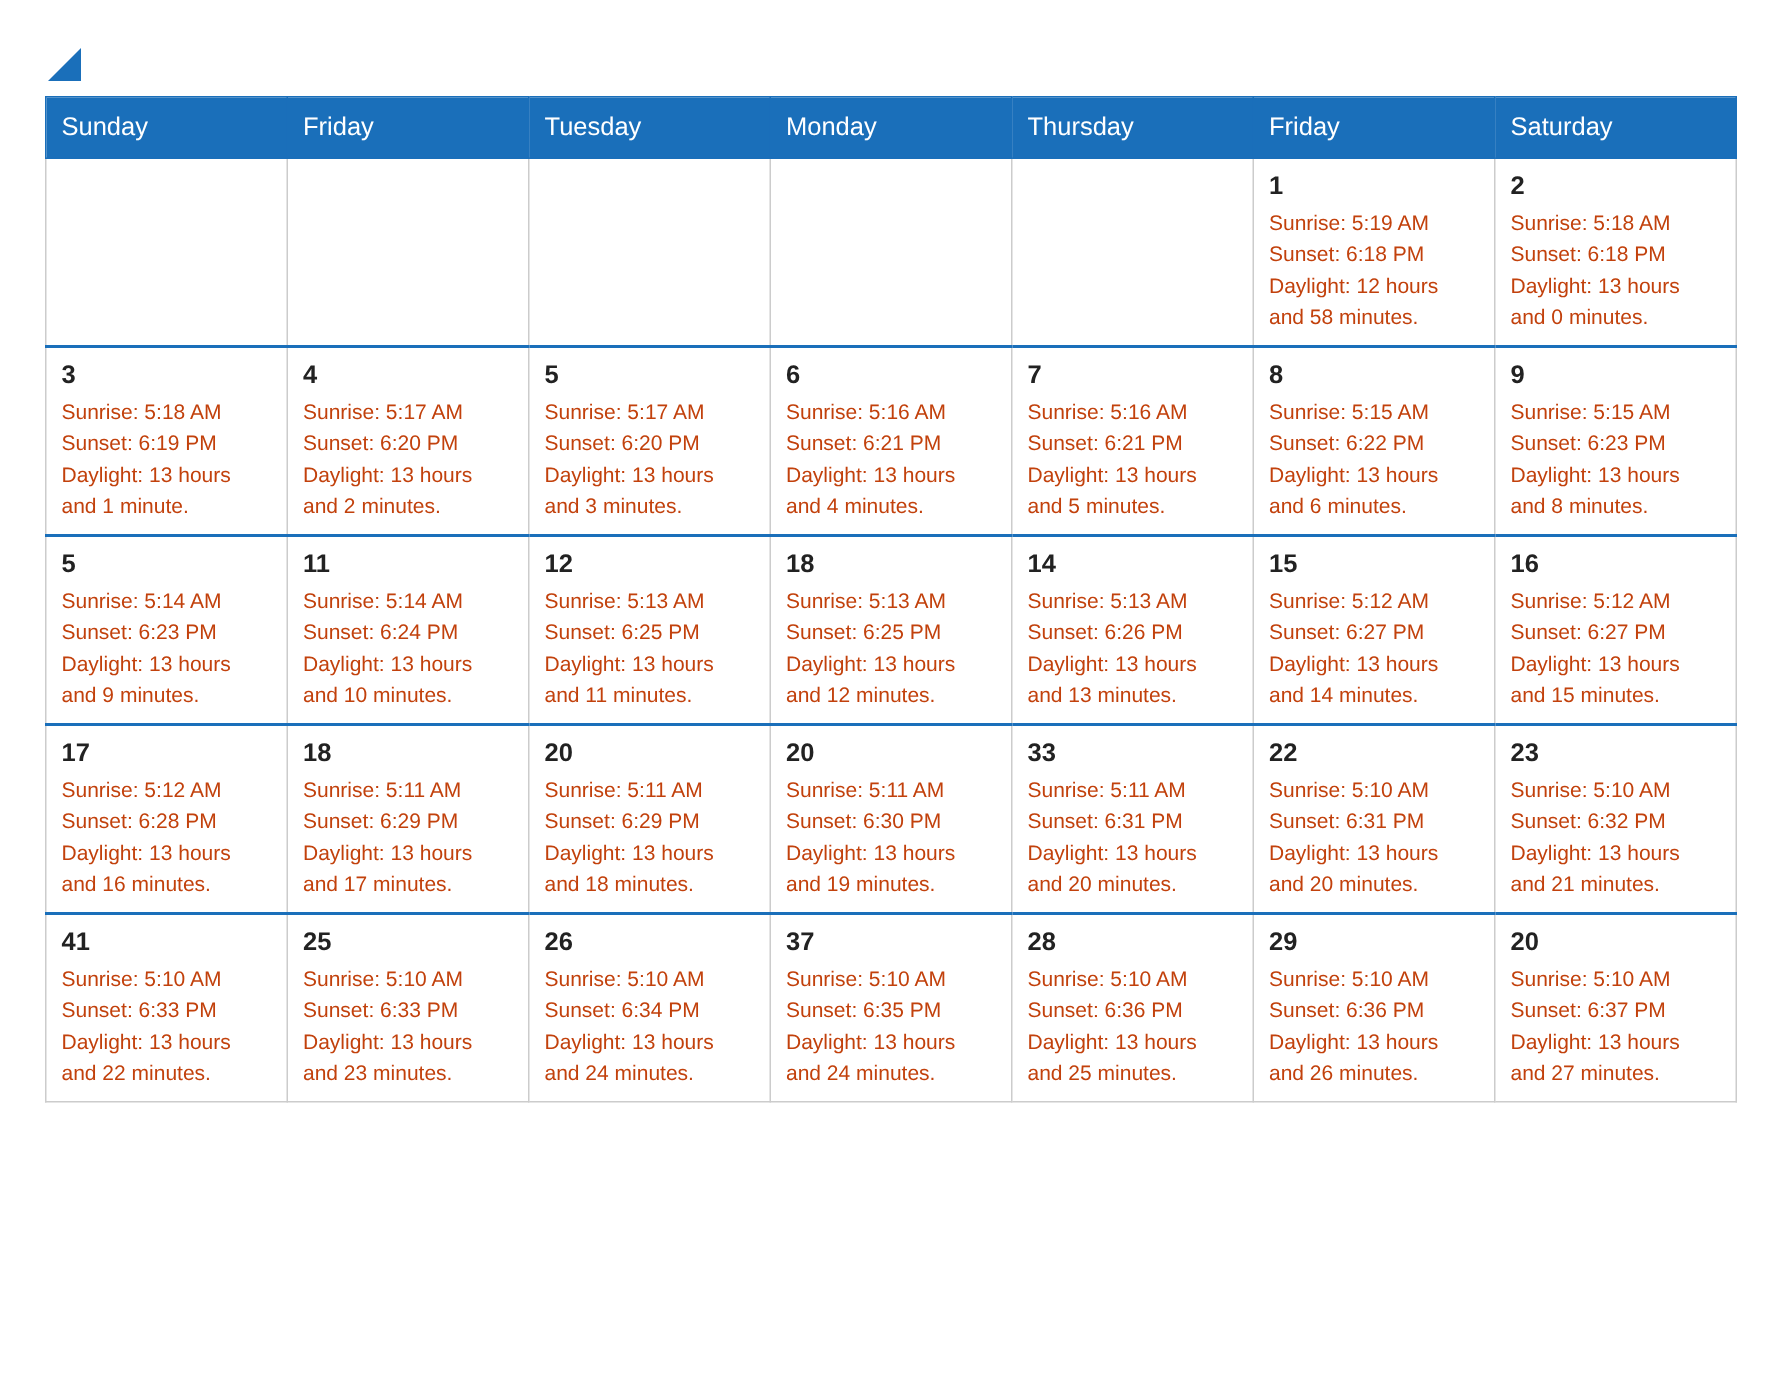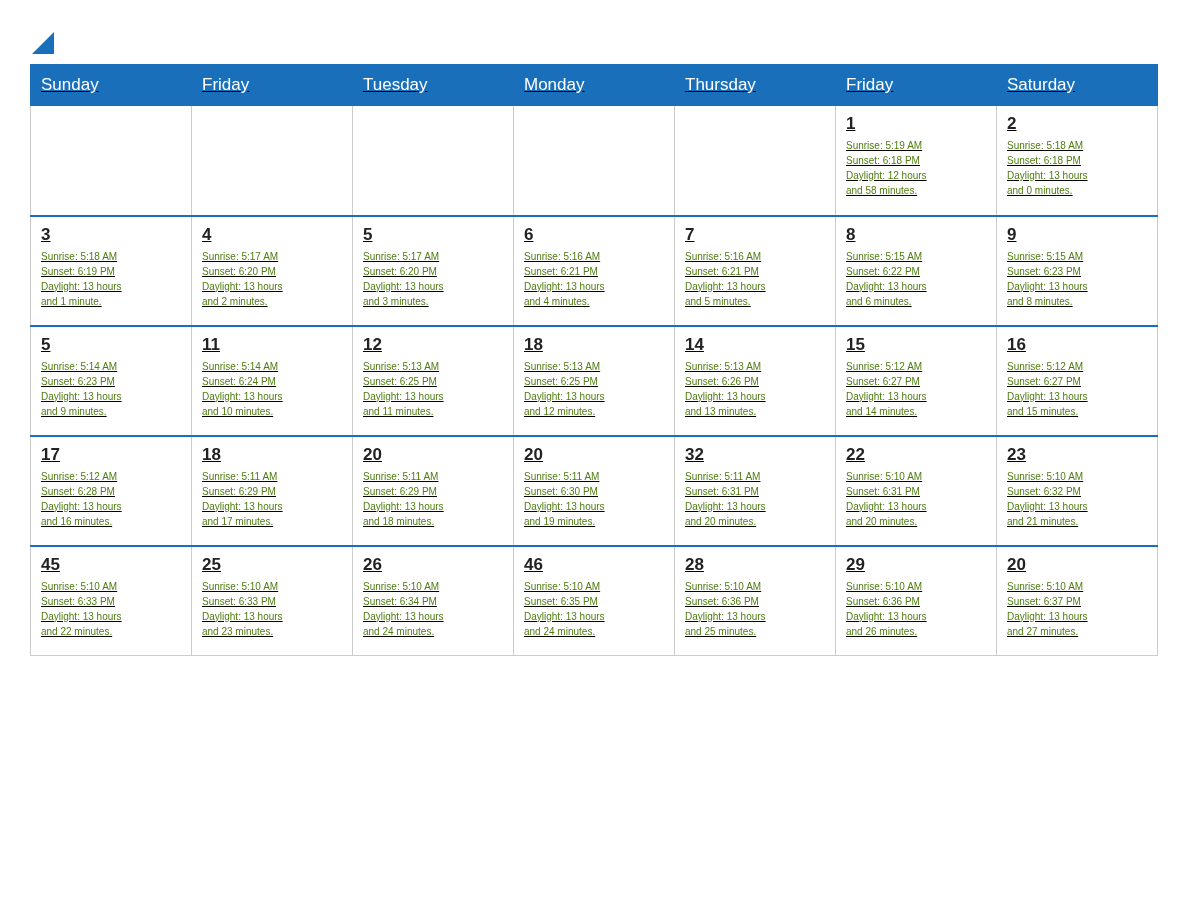--- a/index.html
+++ b/index.html
@@ -45,21 +45,20 @@
     }
     .location-title {
       font-size: 22px;
       color: #444;
       margin-top: 4px;
     }
     .calendar {
       width: 100%;
       border-collapse: collapse;
       margin-top: 10px;
-      text-decoration: underline;
     }
     .calendar th {
       background-color: #1a6fba;
       color: #fff;
       font-size: 17px;
       font-weight: normal;
       padding: 10px 10px;
       text-align: left;
       border: 1px solid #1a6fba;
     }
@@ -72,22 +71,22 @@
       height: 110px;
     }
     .day-num {
       font-size: 17px;
       font-weight: bold;
       color: #222;
       display: block;
       margin-bottom: 4px;
     }
     .day-info {
-      font-size: 10px;
-      color: #4d7c0f;
+      font-size: 14px;
+      color: #c2410c;
       line-height: 1.5;
     }
     .empty-cell {
       background: #fff;
     }
     .row-border td {
       border-top: 2px solid #1a6fba;
     }
   </style>
 </head>
@@ -268,21 +267,21 @@
 and 18 minutes.</div>
         </td>
         <td>
           <span class="day-num">20</span>
           <div class="day-info" style="white-space: pre-line;">Sunrise: 5:11 AM
 Sunset: 6:30 PM
 Daylight: 13 hours
 and 19 minutes.</div>
         </td>
         <td>
-          <span class="day-num">32</span>
+          <span class="day-num">33</span>
           <div class="day-info" style="white-space: pre-line;">Sunrise: 5:11 AM
 Sunset: 6:31 PM
 Daylight: 13 hours
 and 20 minutes.</div>
         </td>
         <td>
           <span class="day-num">22</span>
           <div class="day-info" style="white-space: pre-line;">Sunrise: 5:10 AM
 Sunset: 6:31 PM
 Daylight: 13 hours
@@ -291,42 +290,42 @@
         <td>
           <span class="day-num">23</span>
           <div class="day-info" style="white-space: pre-line;">Sunrise: 5:10 AM
 Sunset: 6:32 PM
 Daylight: 13 hours
 and 21 minutes.</div>
         </td>
       </tr>
       <tr class="row-border">
         <td>
-          <span class="day-num">45</span>
+          <span class="day-num">41</span>
           <div class="day-info" style="white-space: pre-line;">Sunrise: 5:10 AM
 Sunset: 6:33 PM
 Daylight: 13 hours
 and 22 minutes.</div>
         </td>
         <td>
           <span class="day-num">25</span>
           <div class="day-info" style="white-space: pre-line;">Sunrise: 5:10 AM
 Sunset: 6:33 PM
 Daylight: 13 hours
 and 23 minutes.</div>
         </td>
         <td>
           <span class="day-num">26</span>
           <div class="day-info" style="white-space: pre-line;">Sunrise: 5:10 AM
 Sunset: 6:34 PM
 Daylight: 13 hours
 and 24 minutes.</div>
         </td>
         <td>
-          <span class="day-num">46</span>
+          <span class="day-num">37</span>
           <div class="day-info" style="white-space: pre-line;">Sunrise: 5:10 AM
 Sunset: 6:35 PM
 Daylight: 13 hours
 and 24 minutes.</div>
         </td>
         <td>
           <span class="day-num">28</span>
           <div class="day-info" style="white-space: pre-line;">Sunrise: 5:10 AM
 Sunset: 6:36 PM
 Daylight: 13 hours

